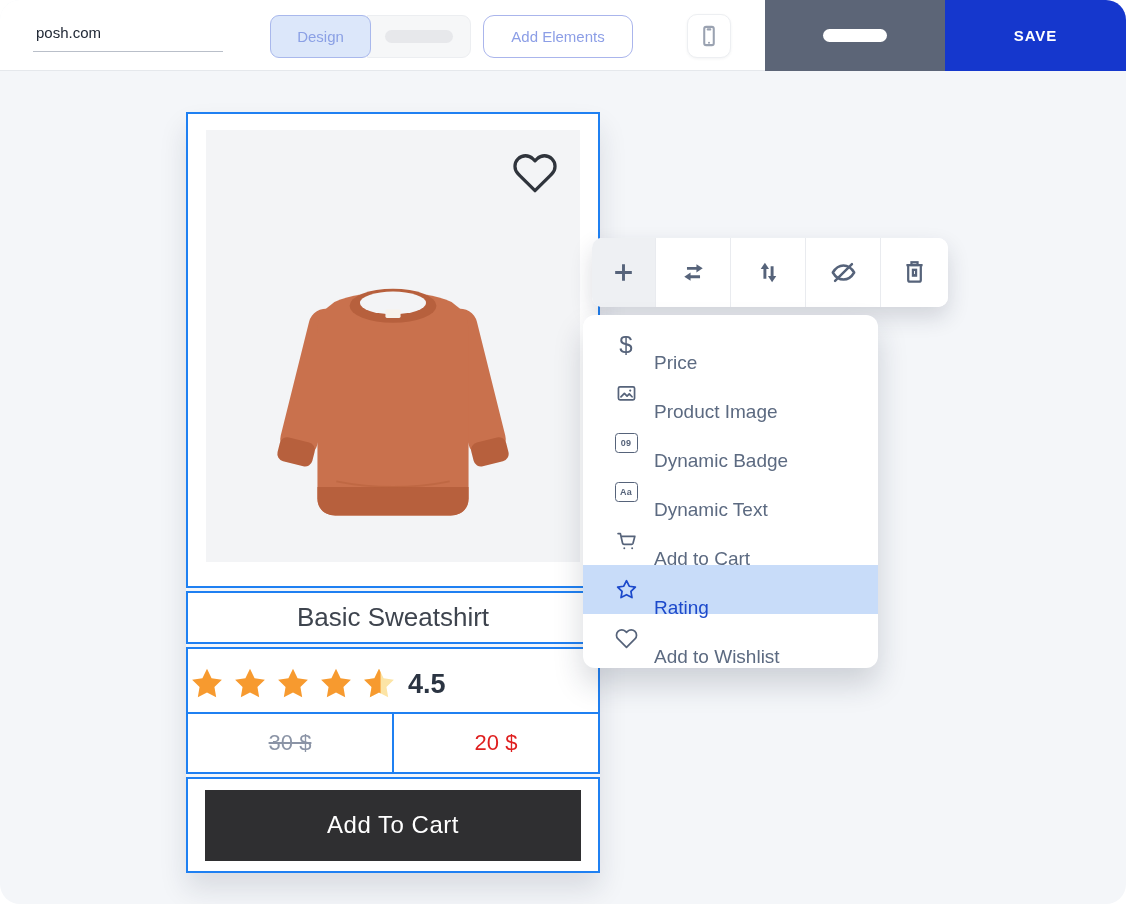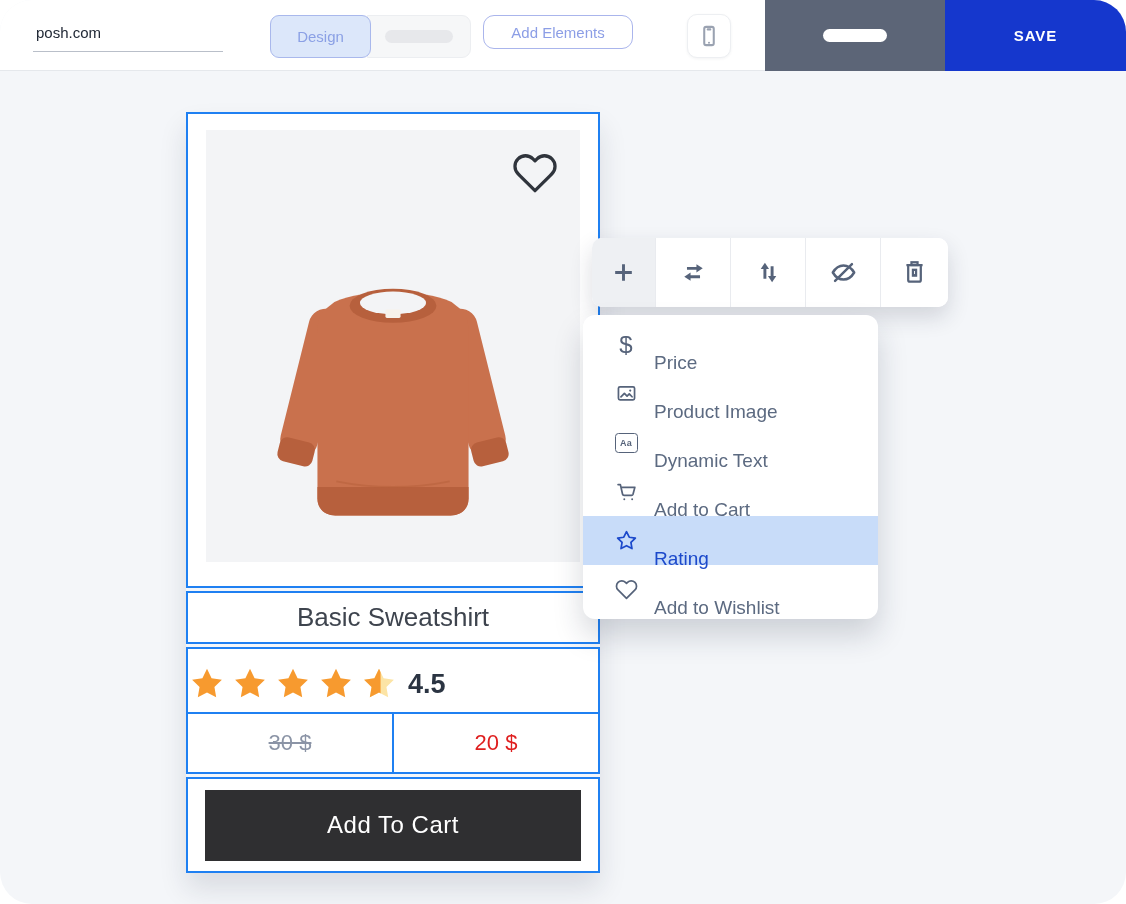--- a/index.html
+++ b/index.html
@@ -1,37 +1,37 @@
 <!DOCTYPE html>
 <html style="--accent-blue: #1f80f2; --save-blue: #1537cd; --header-dark: #5c6577; --design-fill: #dce7fa; --design-border: #a9b8ec; --design-text: #8ba0e5; --outline-button-border: #aab5ec; --outline-button-text: #8c9ee6; --menu-selected-bg: #c8dcf9; --menu-selected-text: #1c49cb; --menu-text: #5c6a81; --icon-slate: #56637a; --star-orange: #f79a2f; --star-half-pale: #fce4a5; --price-old: #8b94a6; --price-new: #df1f1f; --button-dark: #2f2f31; --canvas-bg: #f4f6f9; --image-area-bg: #f3f4f6; --sweatshirt-main: #c9714d; --sweatshirt-dark: #b7603d;"><head>
 <meta charset="utf-8">
 <style>
   html,body{margin:0;padding:0;background:#ffffff;}
   *{box-sizing:border-box;font-family:"Liberation Sans", sans-serif;}
   .window{
     position:relative;width:1126px;height:904px;background:var(--canvas-bg,#f4f6f9);
-    border-radius:32px;overflow:hidden;margin:0 auto;
+    border-radius:20px;overflow:hidden;margin:0 auto;
   }
   
   .topbar{position:absolute;left:0;top:0;width:1126px;height:71px;background:#ffffff;border-bottom:1px solid #e5e8ec;z-index:50;}
   .site-field{position:absolute;left:33px;top:18px;width:190px;height:34px;border-bottom:1px solid #b9bfc9;cursor:text;}
   .site-field span{font-size:15px;color:#212936;line-height:30px;padding-left:3px;display:inline-block;}
   .segmented{position:absolute;left:270px;top:15px;height:43px;display:flex;}
   .seg-design{
     width:101px;height:43px;background:var(--design-fill,#dce7fa);
     border:1.5px solid var(--design-border,#a9b8ec);border-radius:9px;
     color:var(--design-text,#8ba0e5);font-size:15px;cursor:pointer;z-index:2;
   }
   .seg-right{
     width:104px;height:43px;margin-left:-4px;background:#f6f7f8;border:1px solid #eceef1;
     border-radius:0 9px 9px 0;display:flex;align-items:center;justify-content:center;cursor:pointer;z-index:1;
   }
   .seg-right .pill{width:68px;height:13px;border-radius:7px;background:#e7e8eb;}
   .add-elements{
-    position:absolute;left:483px;top:15px;width:150px;height:34px;background:#ffffff;
+    position:absolute;left:483px;top:15px;width:150px;height:43px;background:#ffffff;
     border:1.5px solid var(--outline-button-border,#aab5ec);border-radius:11px;
     color:var(--outline-button-text,#8c9ee6);font-size:15px;cursor:pointer;
   }
   .device-btn{
     position:absolute;left:687px;top:14px;width:44px;height:44px;background:#ffffff;
     border:1px solid #edeff2;border-radius:10px;box-shadow:0 1px 3px rgba(40,50,70,.06);
     display:flex;align-items:center;justify-content:center;cursor:pointer;color:#9aa2b1;
   }
   .dark-section{position:absolute;left:765px;top:0;width:180px;height:71px;background:var(--header-dark,#5c6577);display:flex;align-items:center;justify-content:center;}
   .dark-section .handle{width:64px;height:13px;border-radius:7px;background:#ffffff;cursor:grab;}
@@ -260,20 +260,26 @@
           <svg viewBox="0 0 24 24" fill="none" stroke="currentColor" stroke-width="1.8" stroke-linecap="round" stroke-linejoin="round">
             <rect x="3.6" y="5" width="16.8" height="13.6" rx="1.6"></rect>
             <path d="M6.2 15.6l3.6-3.8 2.8 2.9 2.3-2.3 2.9 3"></path>
             <circle cx="15.9" cy="8.9" r="1.15" fill="currentColor" stroke="none"></circle>
           </svg>
         </span>
         <span class="mi-label">Product Image</span>
       </div>
       <div class="menu-item">
         <span class="mi-icon">
+          <span class="mi-box">09</span>
+        </span>
+        <span class="mi-label">Dynamic Badge</span>
+      </div>
+      <div class="menu-item">
+        <span class="mi-icon">
           <span class="mi-box">Aa</span>
         </span>
         <span class="mi-label">Dynamic Text</span>
       </div>
       <div class="menu-item">
         <span class="mi-icon">
           <svg viewBox="0 0 24 24" fill="none" stroke="currentColor" stroke-width="1.8" stroke-linecap="round" stroke-linejoin="round">
             <path d="M3.2 4.8h2.4l2.3 10c.15.7.75 1.2 1.5 1.2h7.9c.7 0 1.3-.5 1.5-1.1l1.9-7.2H6.5"></path>
             <circle cx="9.7" cy="20" r="1" fill="currentColor" stroke="none"></circle>
             <circle cx="17.9" cy="20" r="1" fill="currentColor" stroke="none"></circle>

